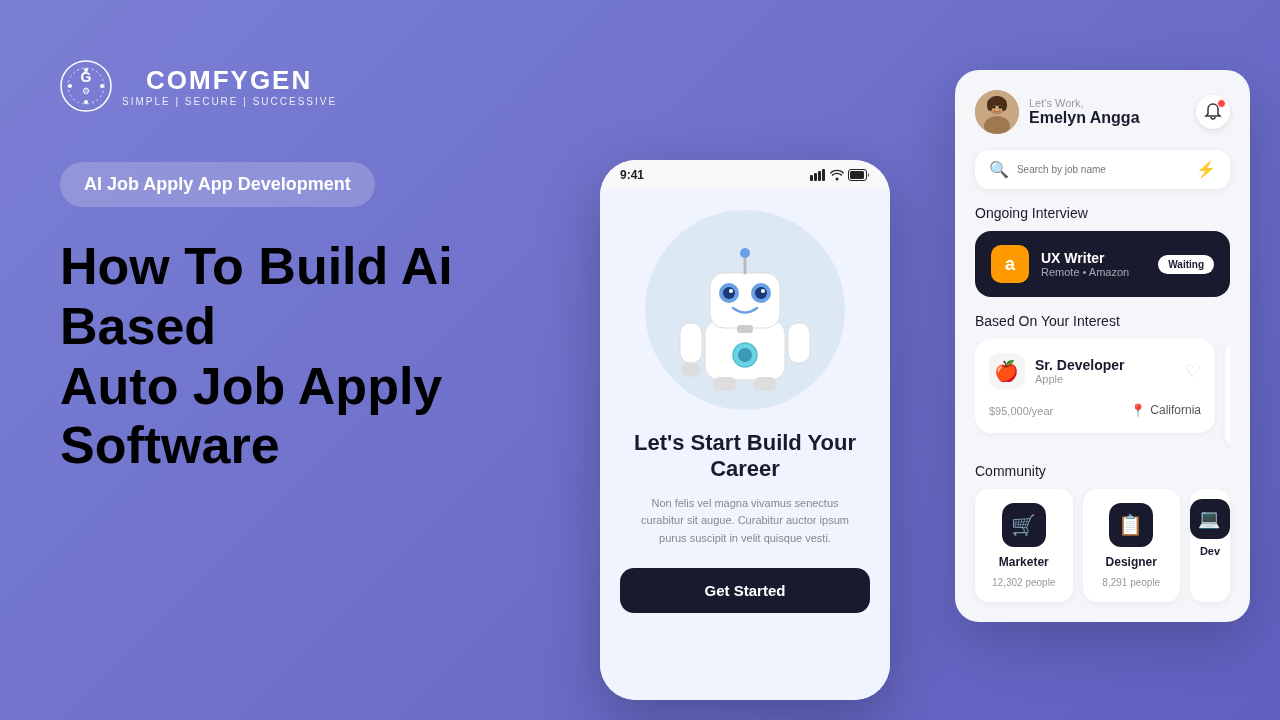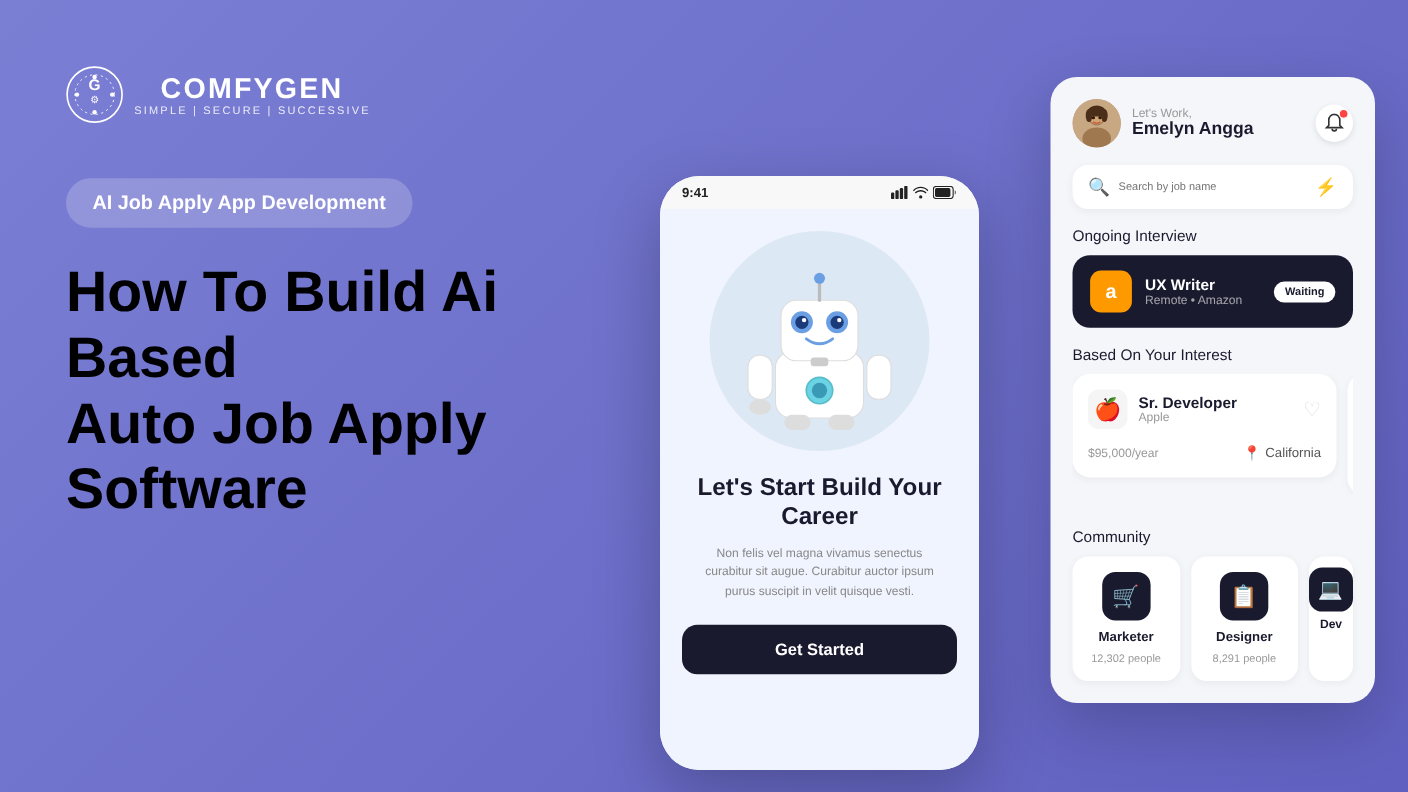--- a/index.html
+++ b/index.html
@@ -618,21 +618,21 @@
     <div class="interest-card-partial">
       <div style="padding: 14px 8px;">
         
         
         
       </div>
     </div>
   </div>
 
   <div class="community-section">
-    <div class="section-title" style="margin-top:30px;">Community</div>
+    <div class="section-title" style="margin-top:14px;">Community</div>
     <div class="community-items">
       <div class="community-item">
         <div class="community-icon">🛒</div>
         <div class="community-label">Marketer</div>
         <div class="community-count">12,302 people</div>
       </div>
       <div class="community-item">
         <div class="community-icon">📋</div>
         <div class="community-label">Designer</div>
         <div class="community-count">8,291 people</div>

